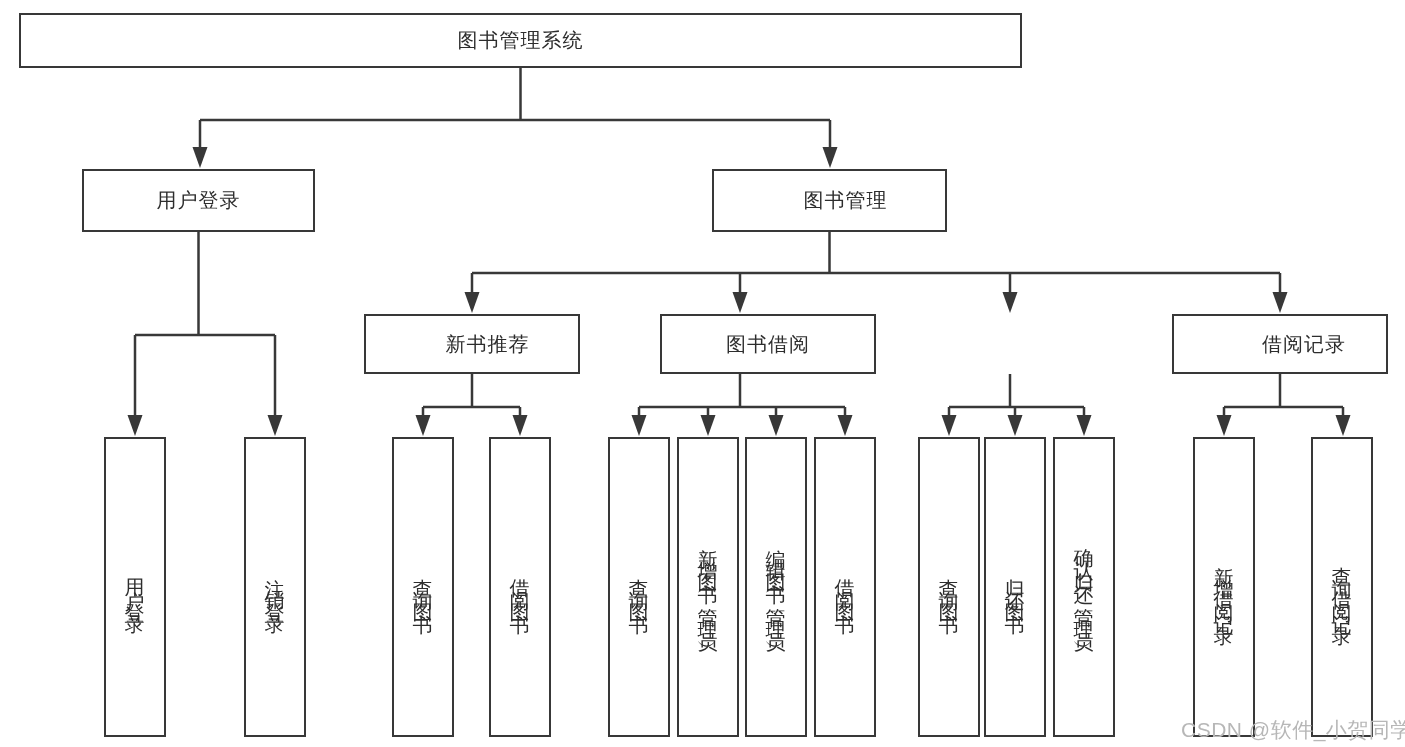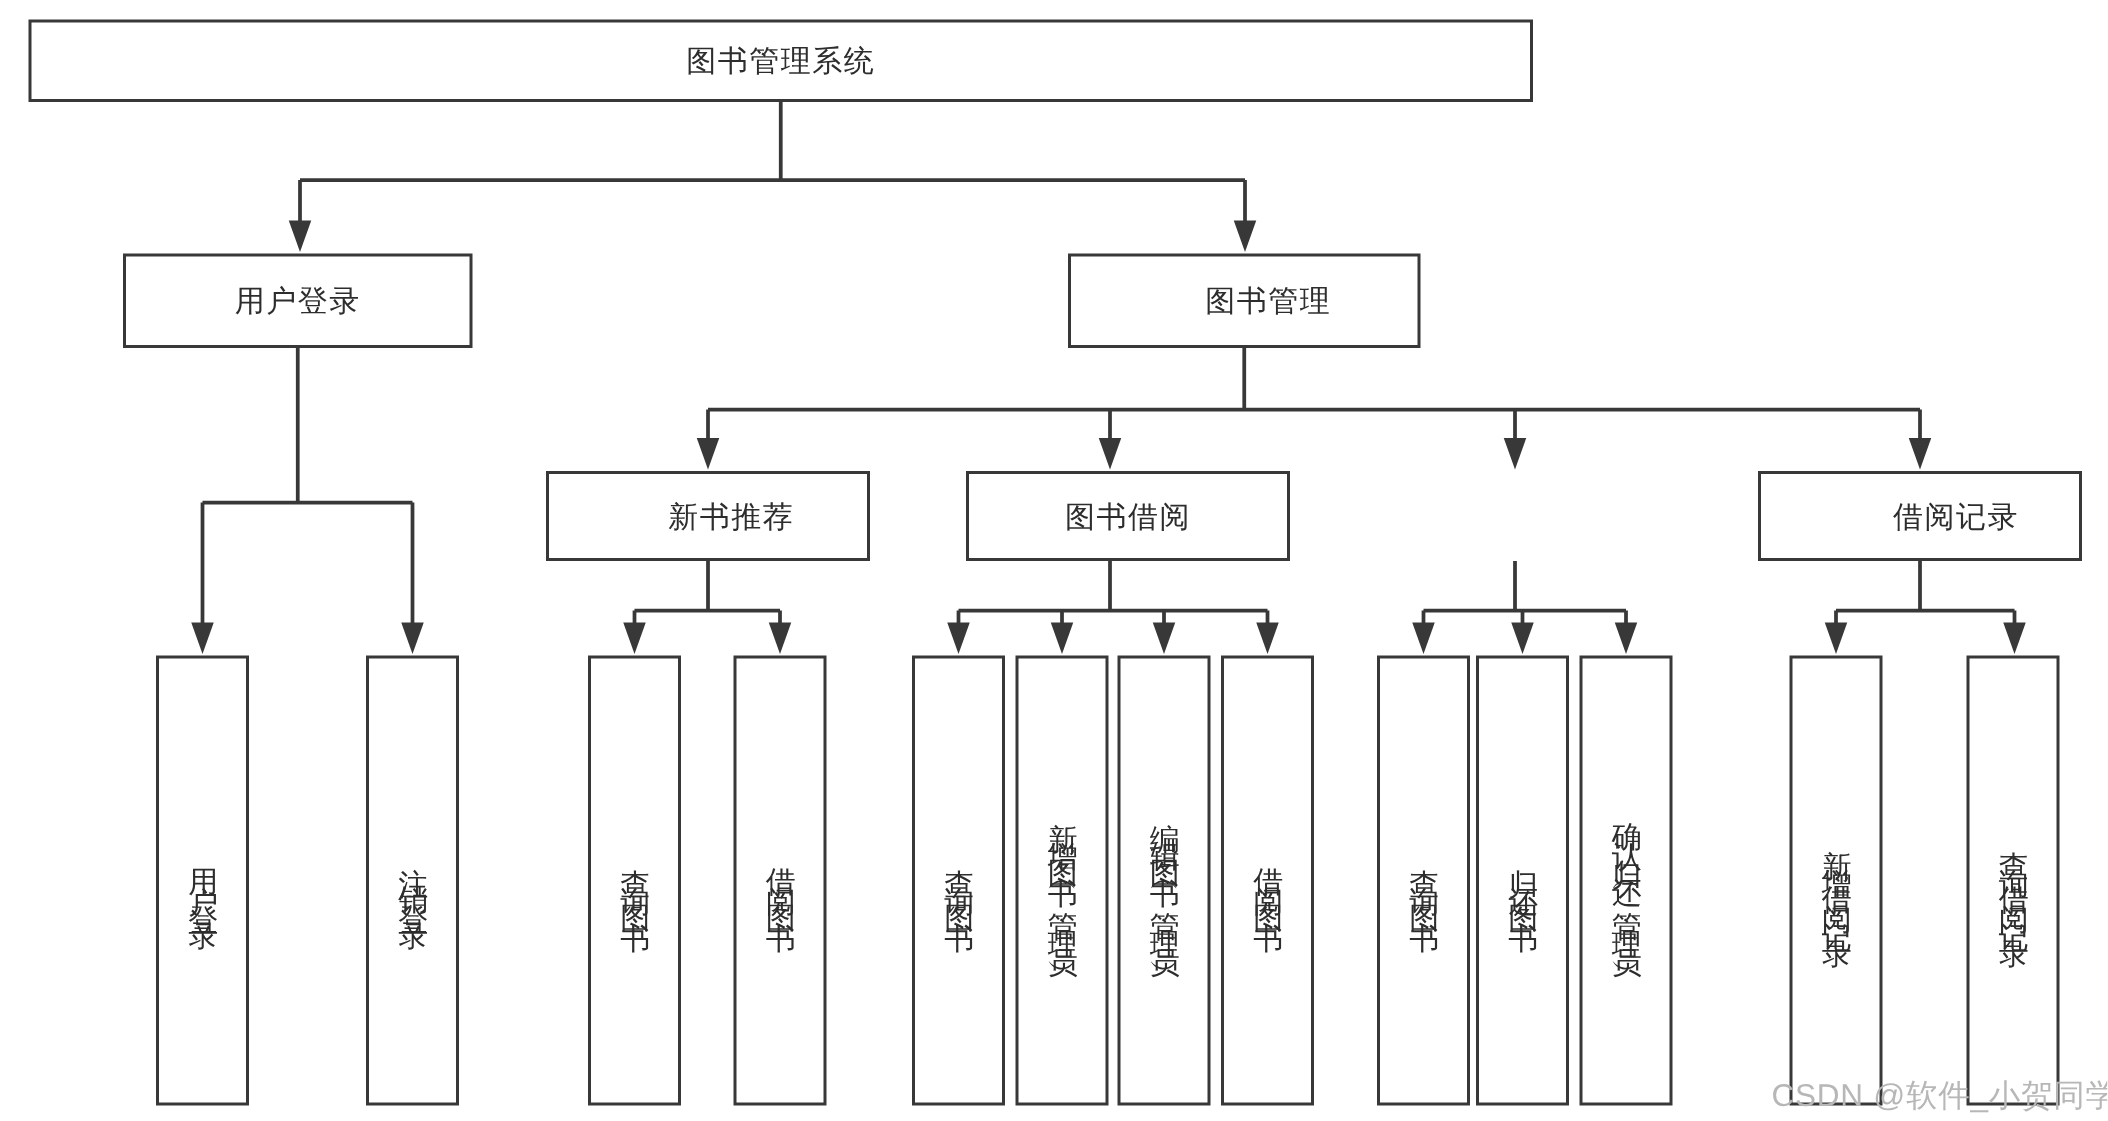--- a/index.html
+++ b/index.html
@@ -115,21 +115,21 @@
   <div class="hbox" style="left:82px; top:169px; width:233px; height:63px;">
     <span>用户登录</span>
   </div>
   <div class="hbox" style="left:712px; top:169px; width:235px; height:63px;padding-left:32px;">
     <span>图书管理</span>
   </div>
 
   <div class="hbox" style="left:364px; top:314px; width:216px; height:60px;padding-left:31px;">
     <span>新书推荐</span>
   </div>
-  <div class="hbox" style="left:644px; top:314px; width:216px; height:60px;">
+  <div class="hbox" style="left:660px; top:314px; width:216px; height:60px;">
     <span>图书借阅</span>
   </div>
   <div class="hbox" style="left:1172px; top:314px; width:216px; height:60px;padding-left:48px;">
     <span>借阅记录</span>
   </div>
 
   <div class="vbox" style="left:104px;">
     <span>用户登录</span>
   </div>
   <div class="vbox" style="left:244px;">

